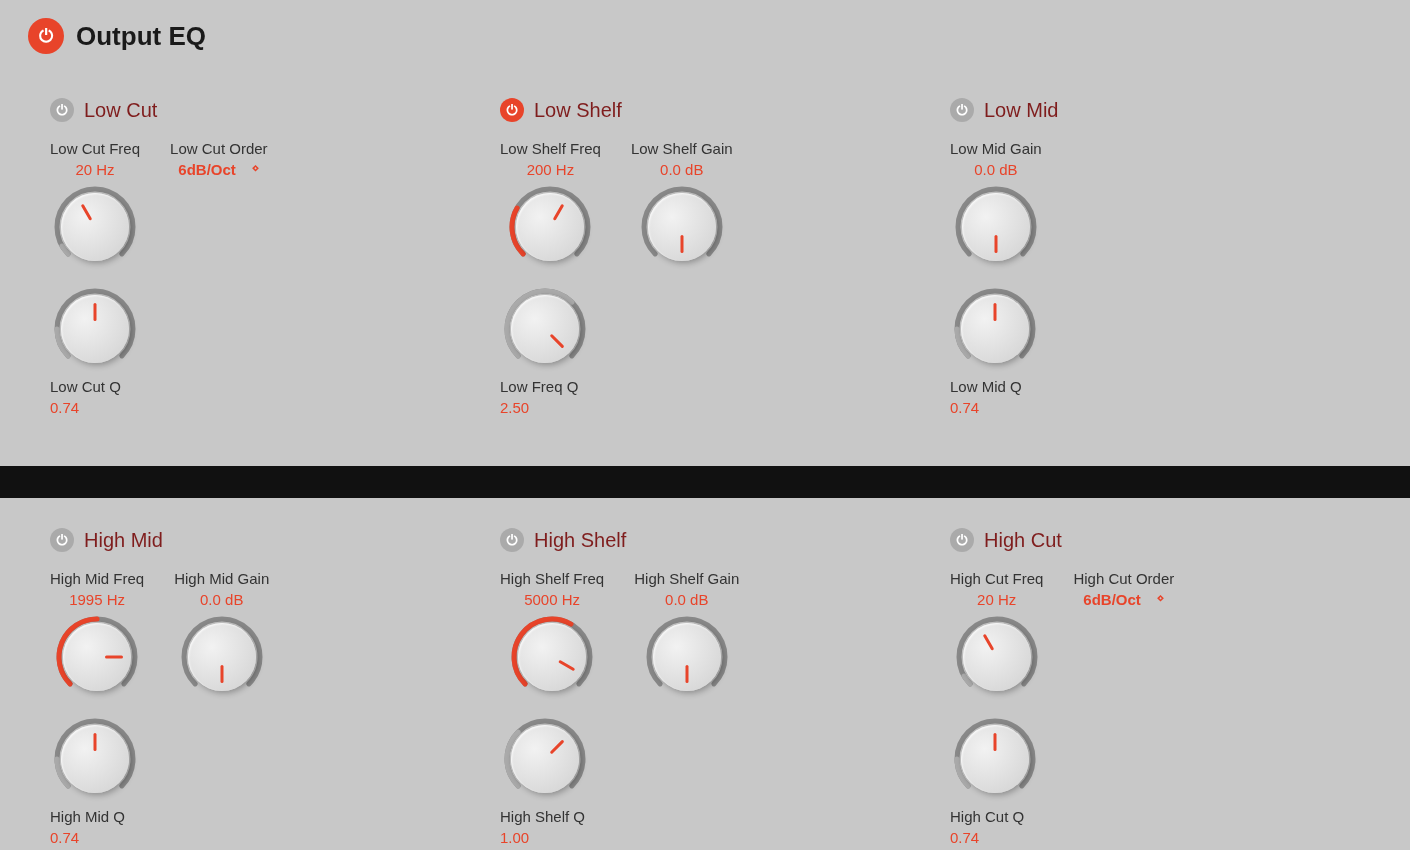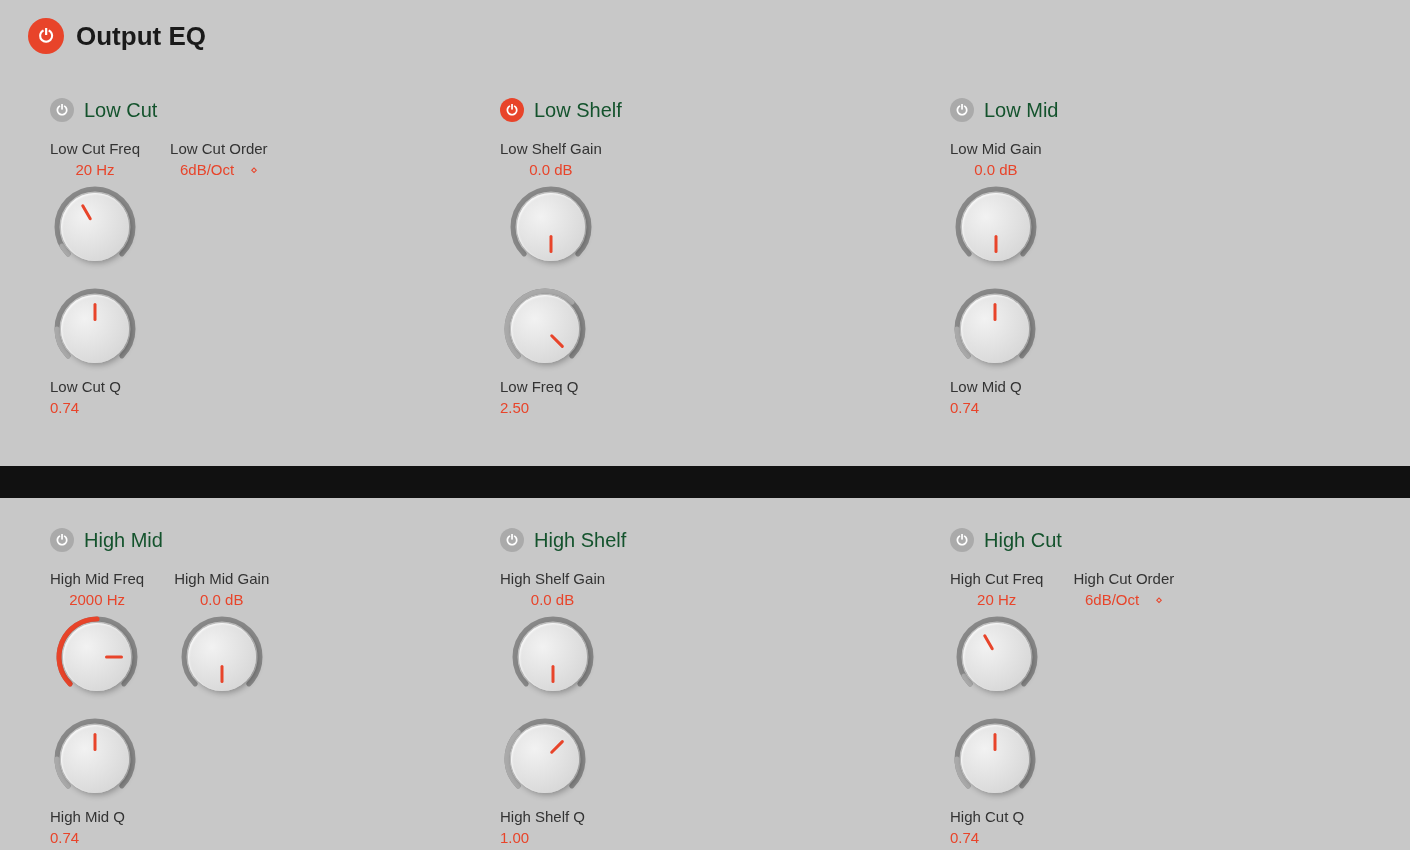--- a/index.html
+++ b/index.html
@@ -90,21 +90,21 @@
     .section-header {
       display: flex;
       align-items: center;
       gap: 10px;
       margin-bottom: 18px;
     }
 
     .section-title {
       font-size: 20px;
       font-weight: 500;
-      color: #14532d;
+      color: #7f1d1d;
     }
 
     .knobs-row {
       display: flex;
       gap: 30px;
       align-items: flex-start;
       flex-wrap: wrap;
     }
 
     .knob-group {
@@ -123,24 +123,24 @@
 
     .knob-value {
       font-size: 15px;
       font-weight: 500;
       color: #e8442a;
       text-align: center;
     }
 
     .knob-value-dropdown {
       font-size: 15px;
-      font-weight: 400;
+      font-weight: 700;
       color: #e8442a;
       display: flex;
-      align-items: center;
+      align-items: flex-start;
       gap: 16px;
     }
 
     .knob-container {
       position: relative;
       width: 90px;
       height: 90px;
       display: flex;
       align-items: center;
       justify-content: center;
@@ -270,20 +270,57 @@
 
     <div class="eq-section">
       <div class="section-header">
         <div class="power-btn-section active">
           <span class="power-icon">⏻</span>
         </div>
         <span class="section-title">Low Shelf</span>
       </div>
       <div class="knobs-row">
 
+        <div class="knob-group">
+          <span class="knob-label">Low Shelf Freq</span>
+          <span class="knob-value">200 Hz</span>
+          <div class="knob-container" style="cursor:pointer;">
+
+    <svg width="90" height="90" style="position:absolute;top:0;left:0;">
+
+      <path d="M 18.129942314911187 71.8700576850888 A 38 38 0 1 1 71.87005768508881 71.8700576850888" fill="none" stroke="#888" stroke-width="5" stroke-linecap="round"></path>
+
+      <path d="M 18.129942314911187 71.8700576850888 A 38 38 0 0 1 12.091034656191326 26.000000000000004" fill="none" stroke="#e8442a" stroke-width="5" stroke-linecap="round"></path>
+    </svg>
+    <div style="
+      width:68px;
+      height:68px;
+      border-radius:50%;
+      background:radial-gradient(circle at 35% 35%, #f2f2f2, #d0d0d0);
+      box-shadow:2px 2px 6px rgba(0,0,0,0.3),inset 1px 1px 2px rgba(255,255,255,0.8);
+      position:relative;
+      z-index:2;
+      overflow:hidden;
+      display:flex;align-items:center;justify-content:center;
+    ">
+      <div style="
+        position:absolute;
+        width:3px;
+        height:18px;
+        background:#e8442a;
+        border-radius:2px;
+        top:8px;
+        left:50%;
+        transform:translateX(-50%) rotate(30deg);
+        transform-origin:50% calc(26px);
+      "></div>
+    </div>
+
+          </div>
+        </div>
 
         <div class="knob-group">
           <span class="knob-label">Low Shelf Gain</span>
           <span class="knob-value">0.0 dB</span>
           <div class="knob-container" style="cursor:pointer;">
 
     <svg width="90" height="90" style="position:absolute;top:0;left:0;">
 
       <path d="M 18.129942314911187 71.8700576850888 A 38 38 0 1 1 71.87005768508881 71.8700576850888" fill="none" stroke="#888" stroke-width="5" stroke-linecap="round"></path>
 
@@ -456,21 +493,21 @@
       <div class="section-header">
         <div class="power-btn-section ">
           <span class="power-icon">⏻</span>
         </div>
         <span class="section-title">High Mid</span>
       </div>
       <div class="knobs-row">
 
         <div class="knob-group">
           <span class="knob-label">High Mid Freq</span>
-          <span class="knob-value">2000 Hz</span>
+          <span class="knob-value">1995 Hz</span>
           <div class="knob-container" style="cursor:pointer;">
 
     <svg width="90" height="90" style="position:absolute;top:0;left:0;">
 
       <path d="M 18.129942314911187 71.8700576850888 A 38 38 0 1 1 71.87005768508881 71.8700576850888" fill="none" stroke="#888" stroke-width="5" stroke-linecap="round"></path>
 
       <path d="M 18.129942314911187 71.8700576850888 A 38 38 0 0 1 45 7" fill="none" stroke="#e8442a" stroke-width="5" stroke-linecap="round"></path>
     </svg>
     <div style="
       width:68px;
@@ -580,20 +617,57 @@
 
     <div class="eq-section">
       <div class="section-header">
         <div class="power-btn-section ">
           <span class="power-icon">⏻</span>
         </div>
         <span class="section-title">High Shelf</span>
       </div>
       <div class="knobs-row">
 
+        <div class="knob-group">
+          <span class="knob-label">High Shelf Freq</span>
+          <span class="knob-value">5000 Hz</span>
+          <div class="knob-container" style="cursor:pointer;">
+
+    <svg width="90" height="90" style="position:absolute;top:0;left:0;">
+
+      <path d="M 18.129942314911187 71.8700576850888 A 38 38 0 1 1 71.87005768508881 71.8700576850888" fill="none" stroke="#888" stroke-width="5" stroke-linecap="round"></path>
+
+      <path d="M 18.129942314911187 71.8700576850888 A 38 38 0 0 1 64 12.091034656191333" fill="none" stroke="#e8442a" stroke-width="5" stroke-linecap="round"></path>
+    </svg>
+    <div style="
+      width:68px;
+      height:68px;
+      border-radius:50%;
+      background:radial-gradient(circle at 35% 35%, #f2f2f2, #d0d0d0);
+      box-shadow:2px 2px 6px rgba(0,0,0,0.3),inset 1px 1px 2px rgba(255,255,255,0.8);
+      position:relative;
+      z-index:2;
+      overflow:hidden;
+      display:flex;align-items:center;justify-content:center;
+    ">
+      <div style="
+        position:absolute;
+        width:3px;
+        height:18px;
+        background:#e8442a;
+        border-radius:2px;
+        top:8px;
+        left:50%;
+        transform:translateX(-50%) rotate(120deg);
+        transform-origin:50% calc(26px);
+      "></div>
+    </div>
+
+          </div>
+        </div>
 
         <div class="knob-group">
           <span class="knob-label">High Shelf Gain</span>
           <span class="knob-value">0.0 dB</span>
           <div class="knob-container" style="cursor:pointer;">
 
     <svg width="90" height="90" style="position:absolute;top:0;left:0;">
 
       <path d="M 18.129942314911187 71.8700576850888 A 38 38 0 1 1 71.87005768508881 71.8700576850888" fill="none" stroke="#888" stroke-width="5" stroke-linecap="round"></path>
 

